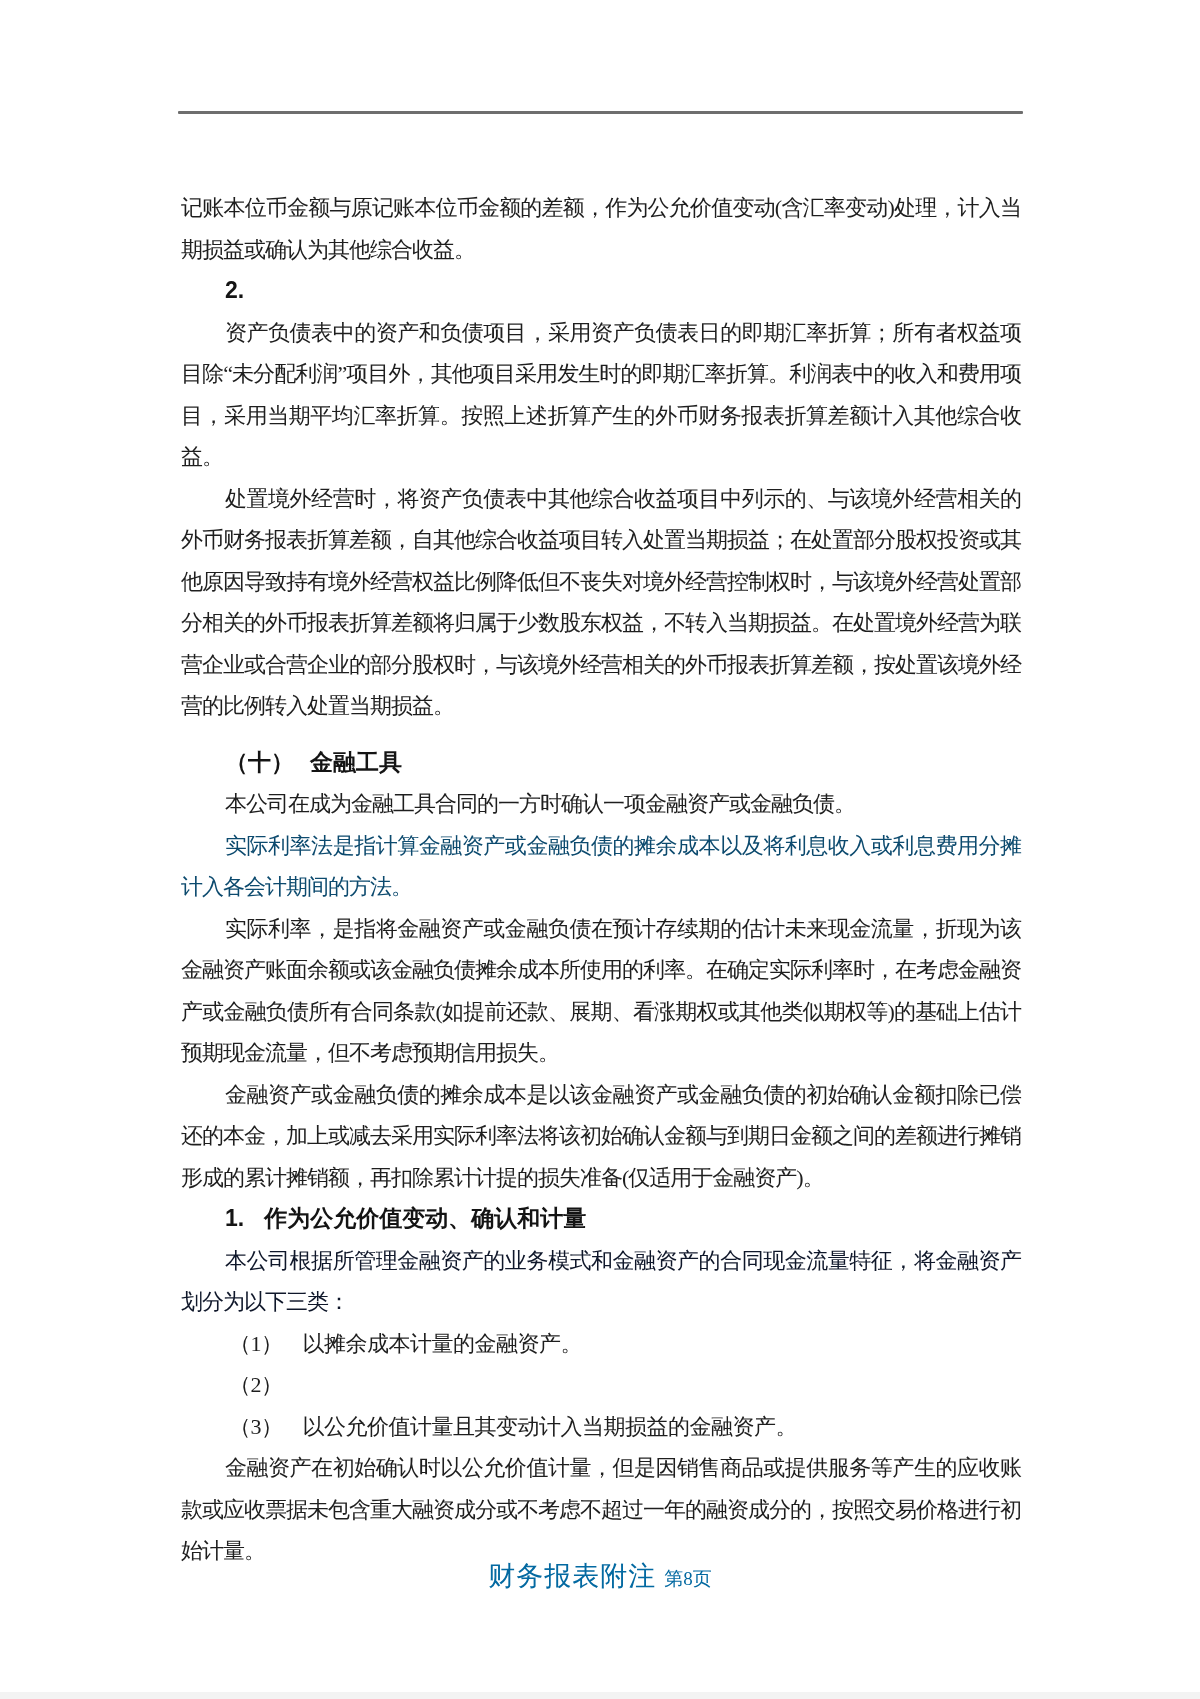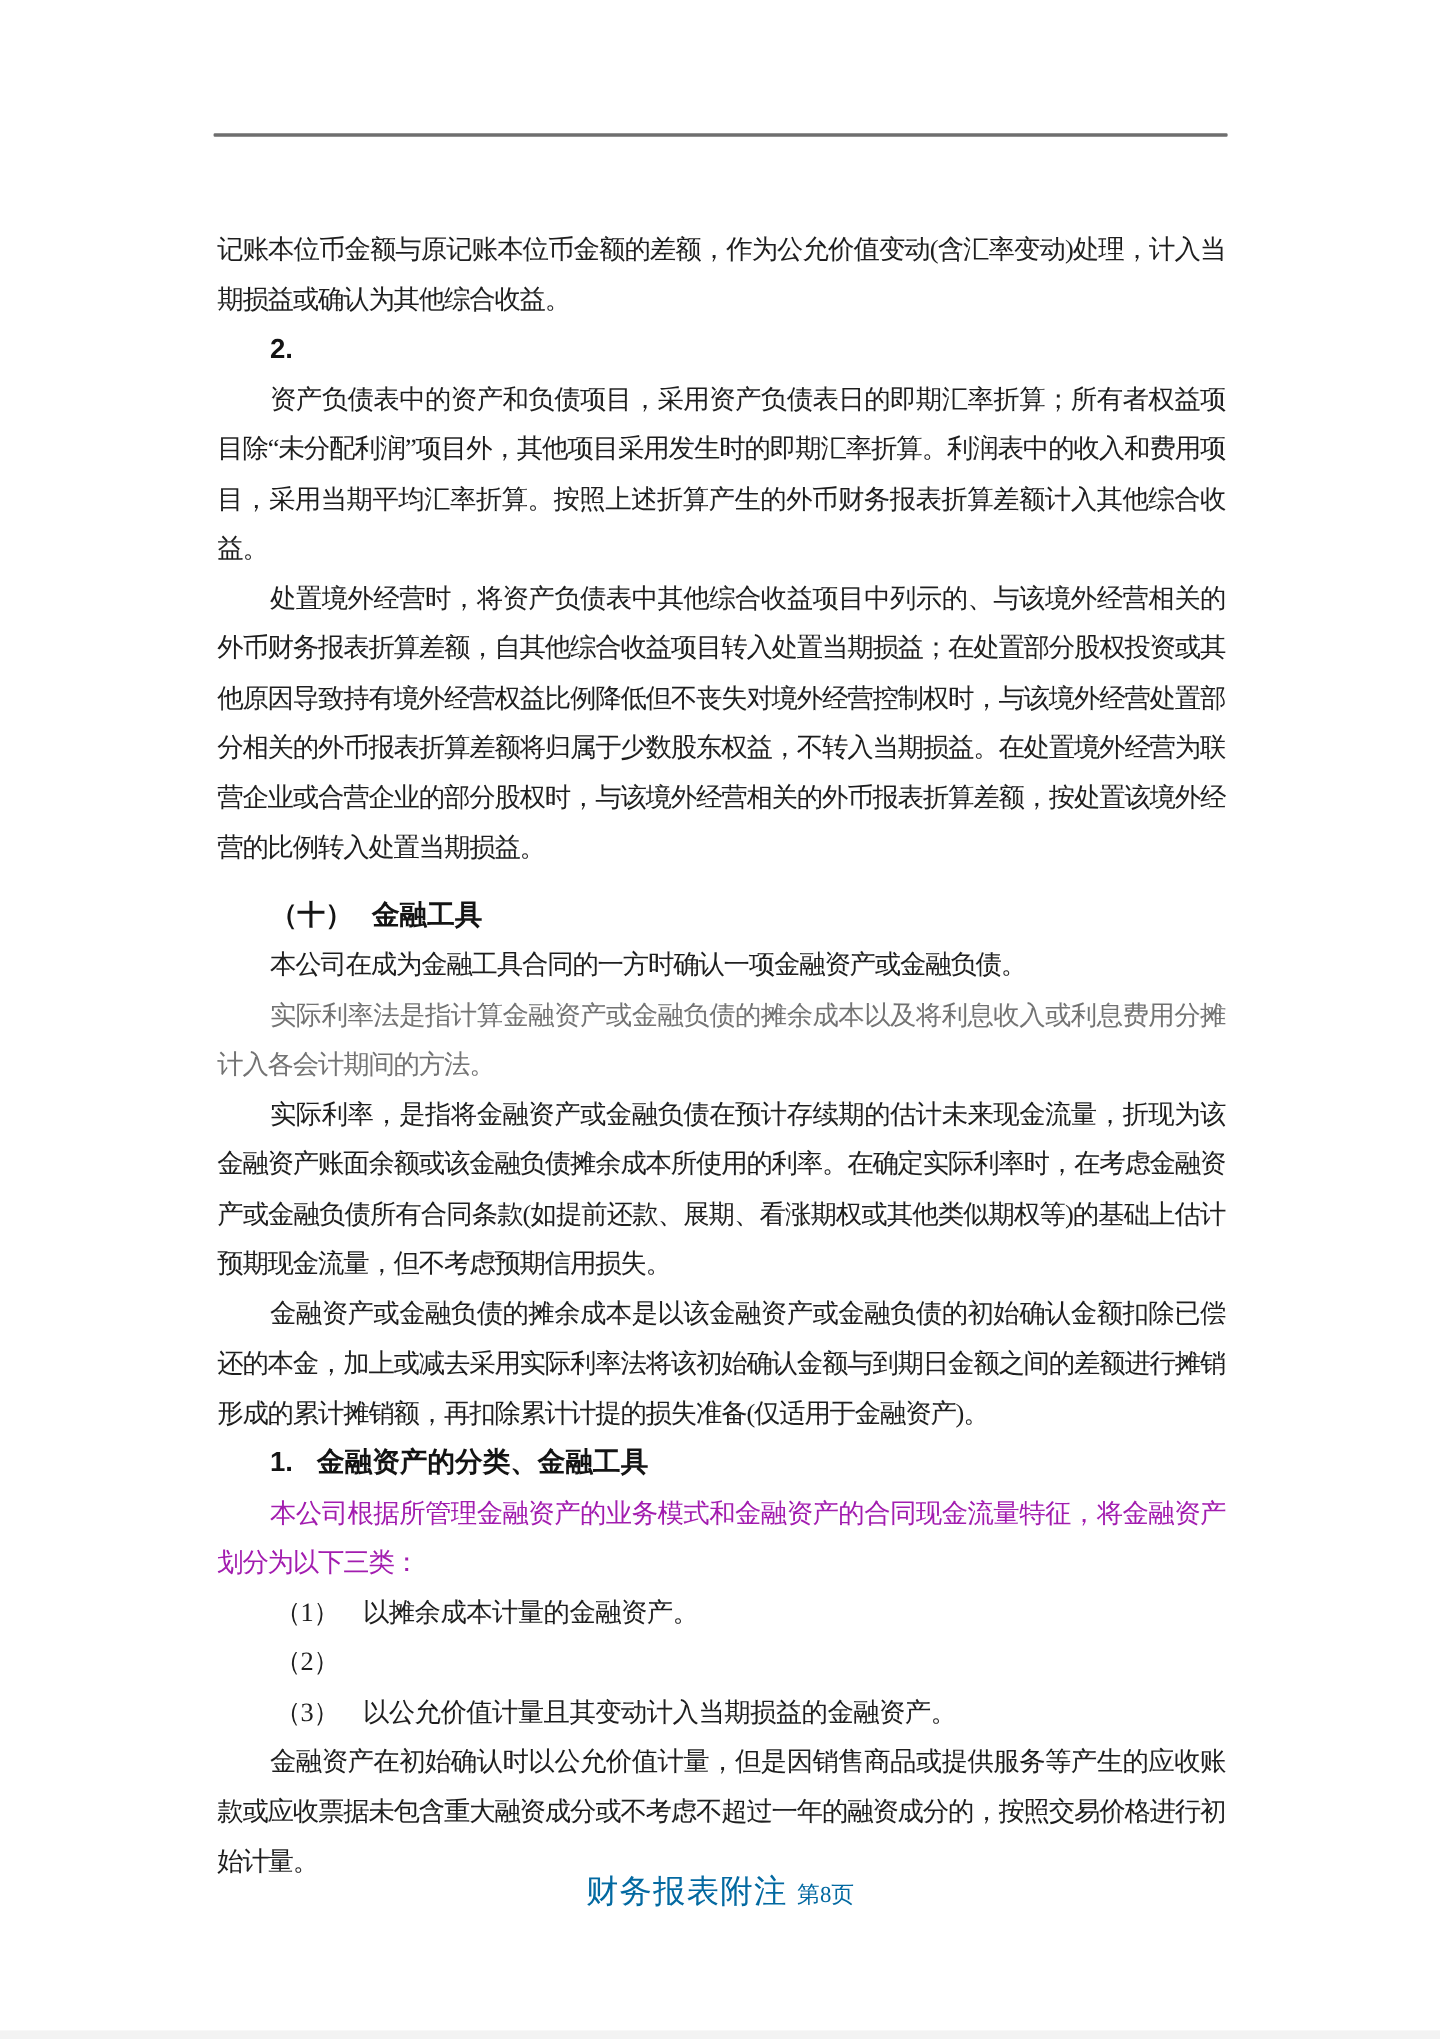--- a/index.html
+++ b/index.html
@@ -105,28 +105,28 @@
       <div class="heading" style="color: rgb(20, 20, 20);">
         <span class="h-num">2.</span>
       </div>
       <p class="para indent" style="color: rgb(30, 30, 30);">资产负债表中的资产和负债项目，采用资产负债表日的即期汇率折算；所有者权益项目除“未分配利润”项目外，其他项目采用发生时的即期汇率折算。利润表中的收入和费用项目，采用当期平均汇率折算。按照上述折算产生的外币财务报表折算差额计入其他综合收益。</p>
       <p class="para indent" style="color: rgb(30, 30, 30);">处置境外经营时，将资产负债表中其他综合收益项目中列示的、与该境外经营相关的外币财务报表折算差额，自其他综合收益项目转入处置当期损益；在处置部分股权投资或其他原因导致持有境外经营权益比例降低但不丧失对境外经营控制权时，与该境外经营处置部分相关的外币报表折算差额将归属于少数股东权益，不转入当期损益。在处置境外经营为联营企业或合营企业的部分股权时，与该境外经营相关的外币报表折算差额，按处置该境外经营的比例转入处置当期损益。</p>
       <div class="heading heading-major" style="color: rgb(20, 20, 20);">
         <span class="h-num">（十）</span>
         <span class="h-text">金融工具</span>
       </div>
       <p class="para indent" style="color: rgb(30, 30, 30);">本公司在成为金融工具合同的一方时确认一项金融资产或金融负债。</p>
-      <p class="para indent" style="color: #737373;">实际利率法是指计算金融资产或金融负债的摊余成本以及将利息收入或利息费用分摊计入各会计期间的方法。</p>
+      <p class="para indent" style="color: #0c4a6e;">实际利率法是指计算金融资产或金融负债的摊余成本以及将利息收入或利息费用分摊计入各会计期间的方法。</p>
       <p class="para indent" style="color: rgb(30, 30, 30);">实际利率，是指将金融资产或金融负债在预计存续期的估计未来现金流量，折现为该金融资产账面余额或该金融负债摊余成本所使用的利率。在确定实际利率时，在考虑金融资产或金融负债所有合同条款(如提前还款、展期、看涨期权或其他类似期权等)的基础上估计预期现金流量，但不考虑预期信用损失。</p>
       <p class="para indent" style="color: rgb(30, 30, 30);">金融资产或金融负债的摊余成本是以该金融资产或金融负债的初始确认金额扣除已偿还的本金，加上或减去采用实际利率法将该初始确认金额与到期日金额之间的差额进行摊销形成的累计摊销额，再扣除累计计提的损失准备(仅适用于金融资产)。</p>
       <div class="heading" style="color: rgb(20, 20, 20);">
         <span class="h-num">1.</span>
-        <span class="h-text">金融资产的分类、金融工具</span>
+        <span class="h-text">作为公允价值变动、确认和计量</span>
       </div>
-      <p class="para indent" style="color: #a21caf;">本公司根据所管理金融资产的业务模式和金融资产的合同现金流量特征，将金融资产划分为以下三类：</p>
+      <p class="para indent" style="color: #0f172a;">本公司根据所管理金融资产的业务模式和金融资产的合同现金流量特征，将金融资产划分为以下三类：</p>
       <div class="list-item" style="color: rgb(30, 30, 30);">
         <span class="li-num">（1）</span>
         <span class="li-text">以摊余成本计量的金融资产。</span>
       </div>
       <div class="list-item" style="color: rgb(30, 30, 30);">
         <span class="li-num">（2）</span>
       </div>
       <div class="list-item" style="color: rgb(30, 30, 30);">
         <span class="li-num">（3）</span>
         <span class="li-text">以公允价值计量且其变动计入当期损益的金融资产。</span>

